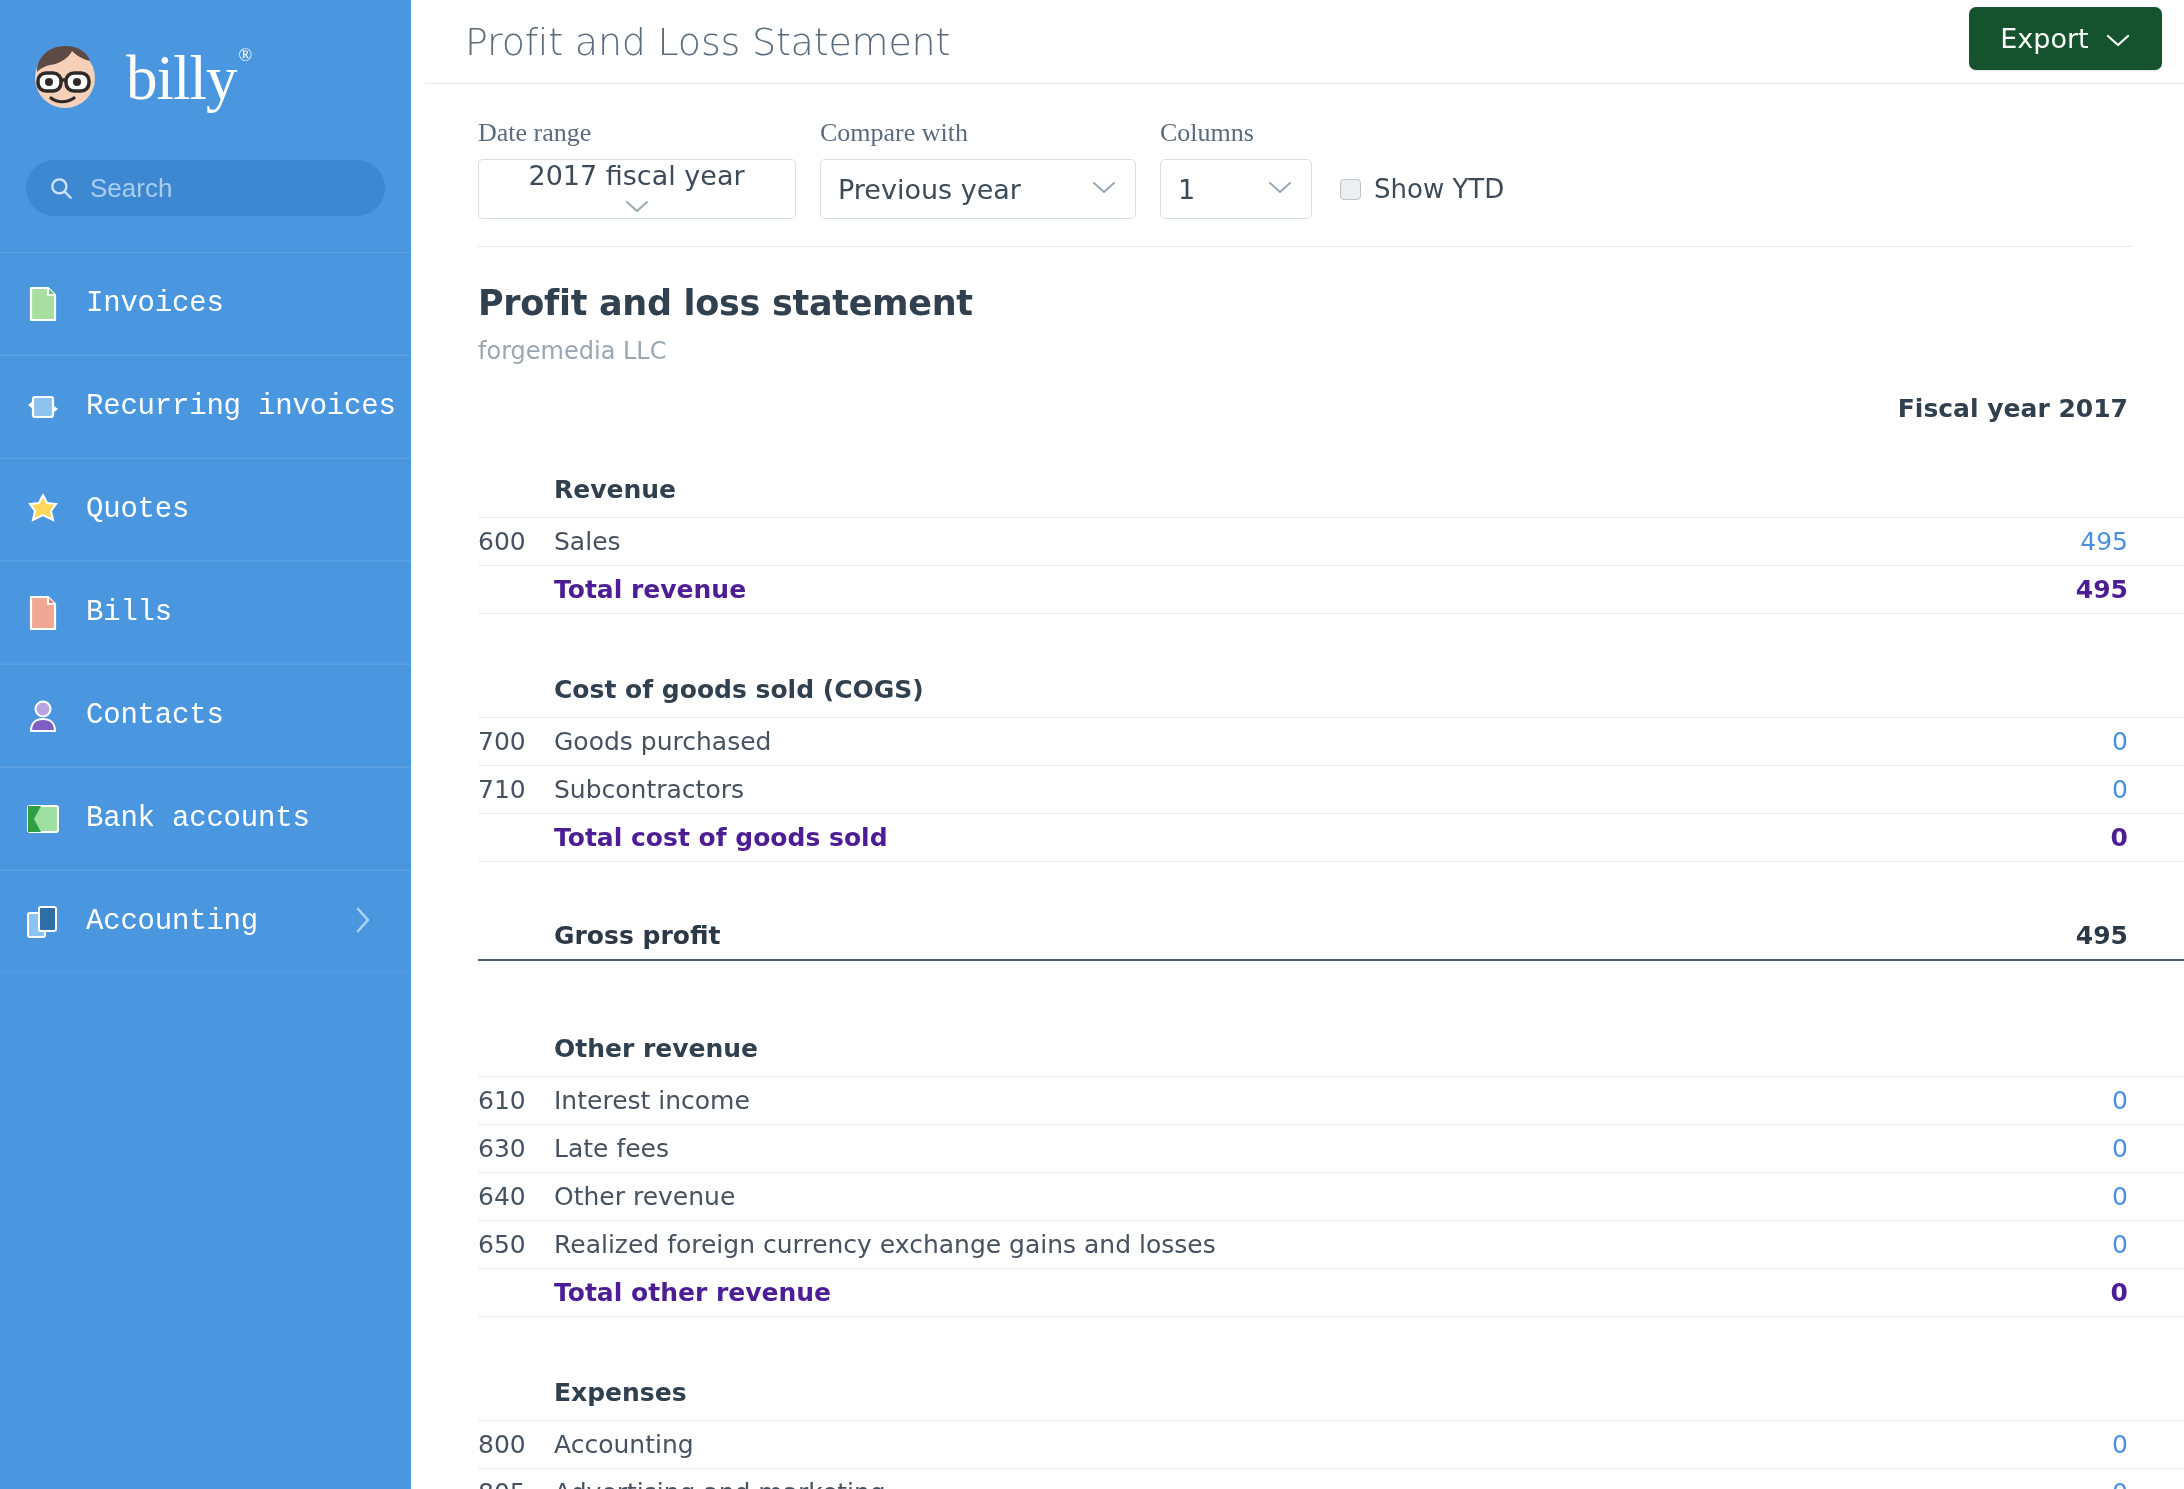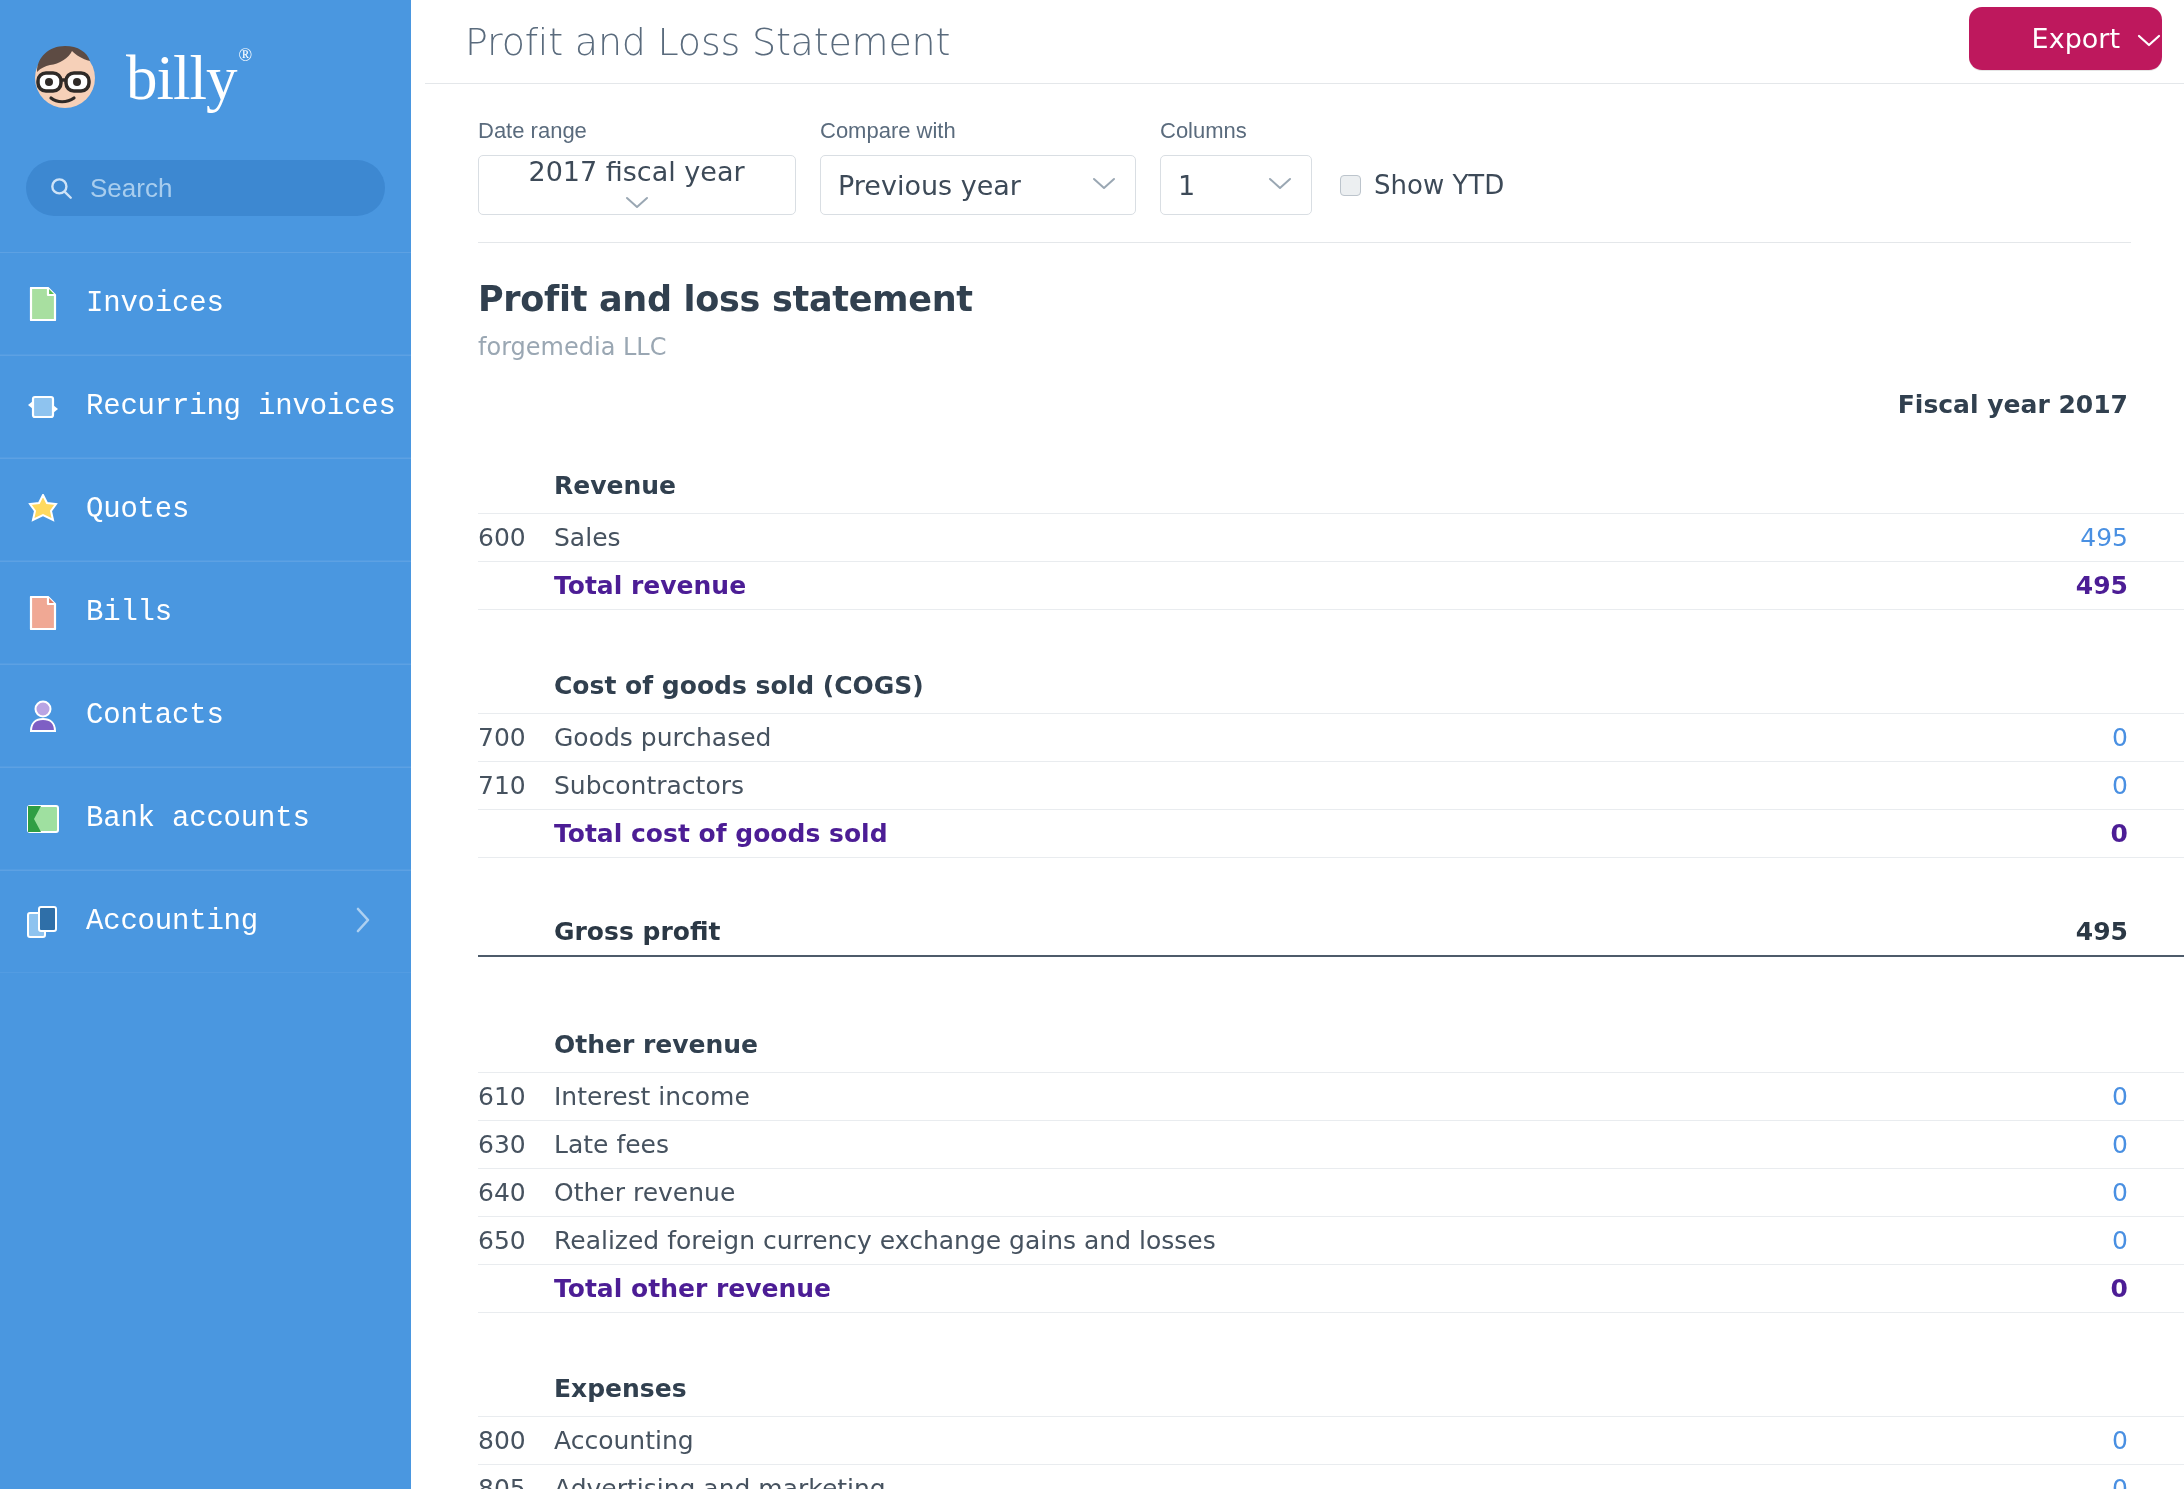--- a/index.html
+++ b/index.html
@@ -116,45 +116,45 @@
     font-size: 38px;
     color: #5a6b7d;
     font-weight: 300;
     font-family: "DejaVu Sans", sans-serif;
     letter-spacing: -0.2px;
   }
   .export-btn {
     position: absolute;
     right: 22px; top: 7px;
     width: 193px; height: 63px;
-    background: #be185d;
+    background: #14532d;
     border: none;
-    border-radius: 13px;
+    border-radius: 7px;
     color: #ffffff;
     font-size: 27px;
     font-family: "DejaVu Sans", sans-serif;
-    display: flex; align-items: center; justify-content: flex-end;
+    display: flex; align-items: center; justify-content: center;
     gap: 16px;
     cursor: pointer;
     box-shadow: 0 1px 0 rgba(0,0,0,0.10);
   }
 
   
   .filters {
     padding: 34px 0 0 53px;
     display: flex; align-items: flex-end;
     gap: 0;
   }
   .field { margin-right: 24px; }
   .field-label {
-    font-size: 22px;
+    font-size: 26px;
     color: #5a6b7d;
     font-weight: 400;
     margin-bottom: 11px;
-    font-family: Liberation Sans, sans-serif;
+    font-family: Liberation Serif, serif;
   }
   .select {
     height: 60px;
     border: 1px solid #d9dee3;
     border-radius: 5px;
     background: #ffffff;
     display: flex; align-items: center;
     padding: 0 18px 0 17px;
     cursor: pointer;
     position: relative;

